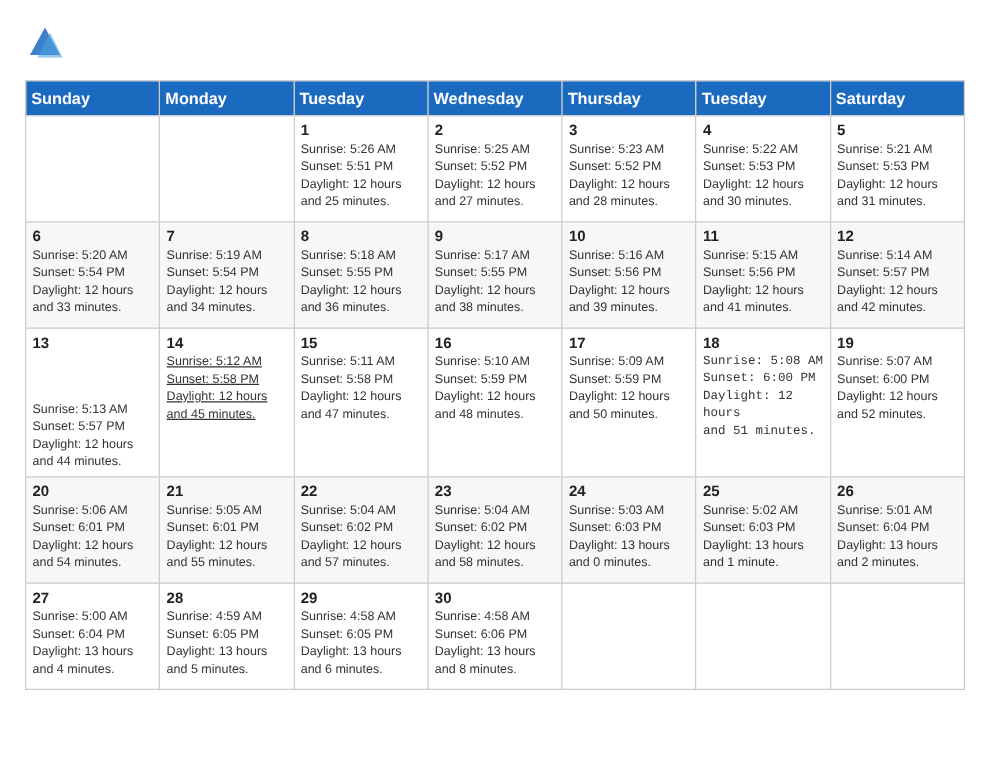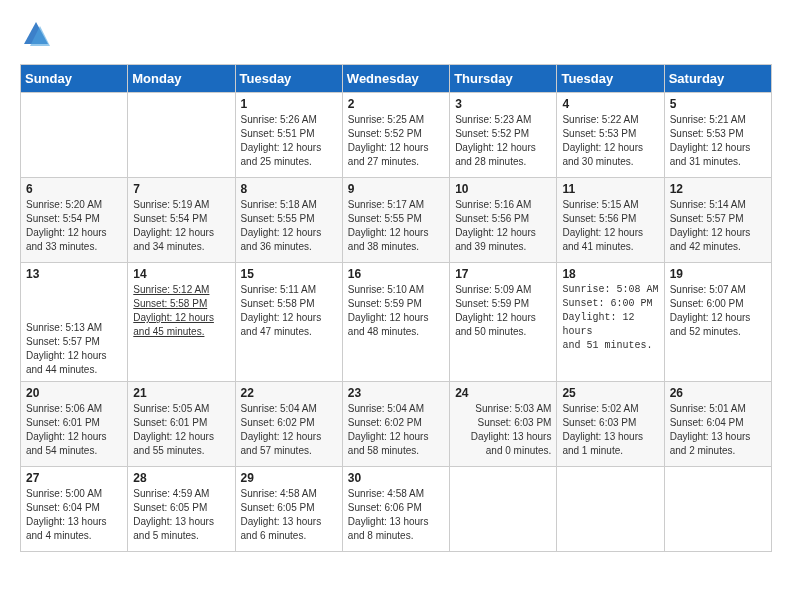--- a/index.html
+++ b/index.html
@@ -289,21 +289,21 @@
         </td>
         <td>
           <span class="day-num">23</span>
           <div class="day-detail" style="white-space: pre-line;">Sunrise: 5:04 AM
 Sunset: 6:02 PM
 Daylight: 12 hours
 and 58 minutes.</div>
         </td>
         <td>
           <span class="day-num">24</span>
-          <div class="day-detail" style="white-space: pre-line; text-align: right;">Sunrise: 5:03 AM
+          <div class="day-detail" style="white-space: pre-line;">Sunrise: 5:03 AM
 Sunset: 6:03 PM
 Daylight: 13 hours
 and 0 minutes.</div>
         </td>
         <td>
           <span class="day-num">25</span>
           <div class="day-detail" style="white-space: pre-line;">Sunrise: 5:02 AM
 Sunset: 6:03 PM
 Daylight: 13 hours
 and 1 minute.</div>

